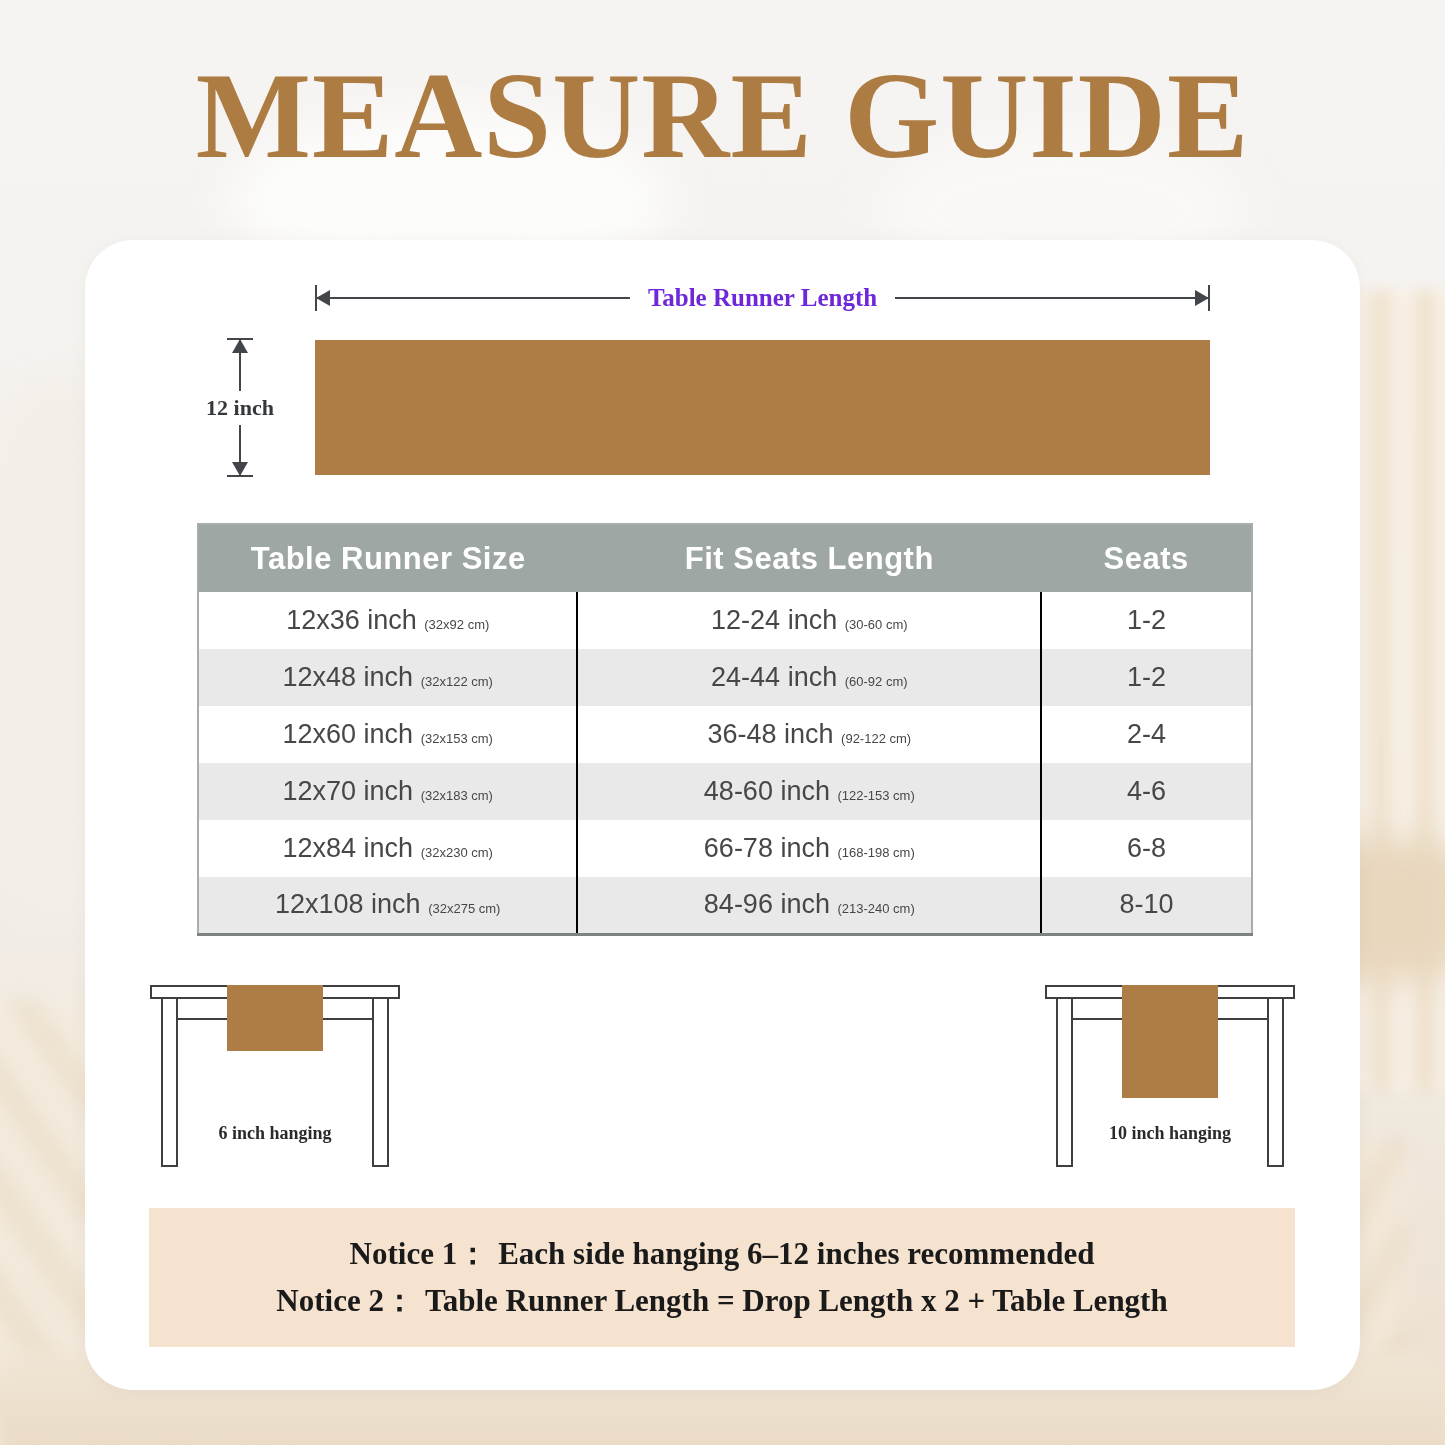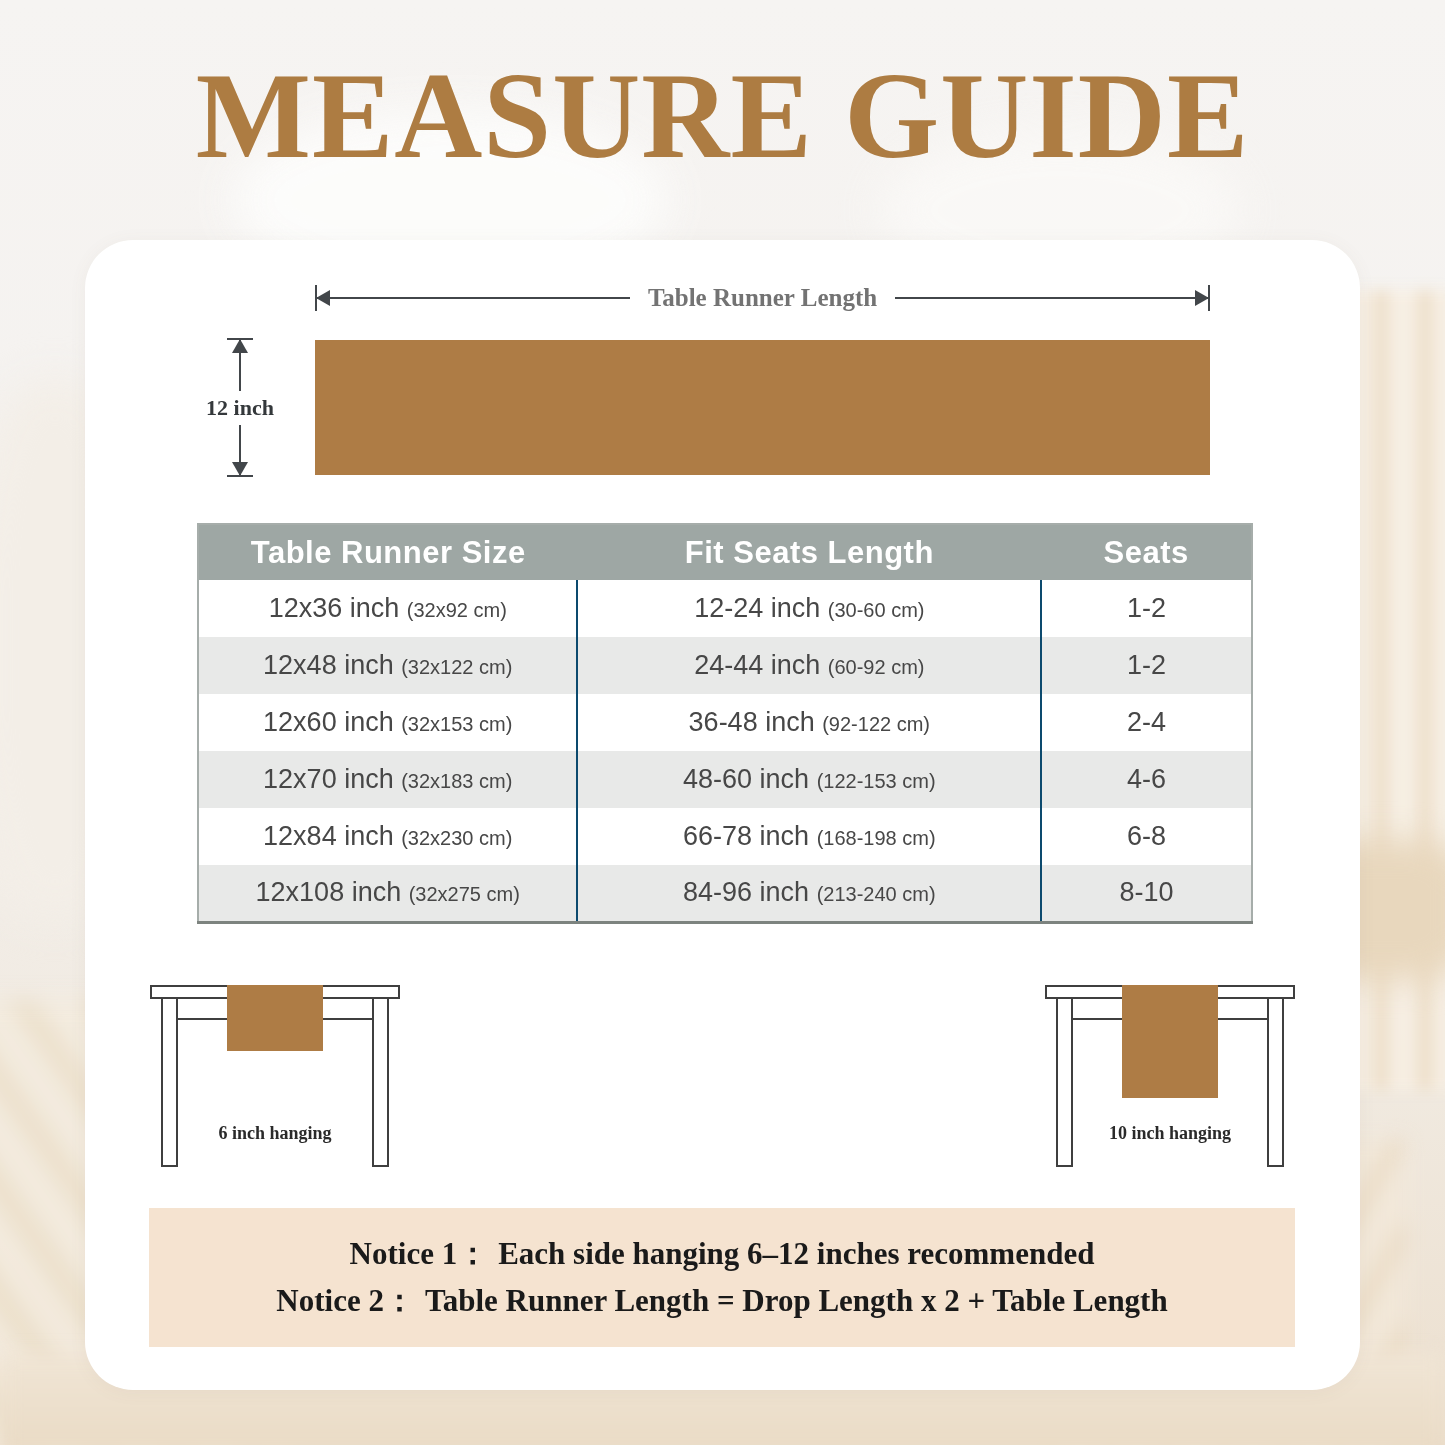--- a/index.html
+++ b/index.html
@@ -45,45 +45,45 @@
 
   
   .dim-h{position:absolute;left:230px;top:44px;width:895px;height:28px;display:flex;align-items:center;}
   .tickv{width:2px;height:26px;background:var(--line);flex:none;}
   .hseg{flex:1;height:2px;background:var(--line);position:relative;}
   .hseg.left::before{content:"";position:absolute;left:-1px;top:50%;transform:translateY(-50%);
     width:0;height:0;border:8px solid transparent;border-left:0;border-right:14px solid var(--line);}
   .hseg.right::after{content:"";position:absolute;right:-1px;top:50%;transform:translateY(-50%);
     width:0;height:0;border:8px solid transparent;border-right:0;border-left:14px solid var(--line);}
   .dim-label{flex:none;padding:0 18px;font-family:"Liberation Serif",serif;font-weight:bold;
-    font-size:25px;color:#737373;white-space:nowrap;}
+    font-size:25px;color:#6d28d9;white-space:nowrap;}
 
   .dim-v{position:absolute;left:113px;top:98px;width:84px;height:139px;display:flex;flex-direction:column;align-items:center;}
   .tickh{width:26px;height:2px;background:var(--line);flex:none;}
   .vseg{flex:1;width:2px;background:var(--line);position:relative;}
   .vseg.up::before{content:"";position:absolute;top:-1px;left:50%;transform:translateX(-50%);
     width:0;height:0;border:8px solid transparent;border-top:0;border-bottom:14px solid var(--line);}
   .vseg.down::after{content:"";position:absolute;bottom:-1px;left:50%;transform:translateX(-50%);
     width:0;height:0;border:8px solid transparent;border-bottom:0;border-top:14px solid var(--line);}
   .dim-label-v{flex:none;padding:4px 0;font-family:"Liberation Serif",serif;font-weight:bold;
     font-size:22px;color:#34383b;white-space:nowrap;}
 
   .runner-swatch{position:absolute;left:230px;top:100px;width:895px;height:135px;background:var(--runner);}
 
   
   .size-table{position:absolute;left:112px;top:283px;width:1056px;border-collapse:collapse;
     border:2px solid #a6adaa;border-bottom:3px solid #7d837f;table-layout:fixed;}
   .size-table th{background:var(--header-gray);color:#fff;font-weight:bold;font-size:31px;
-    height:56px;text-align:center;letter-spacing:.5px;margin-top:24px;}
+    height:68px;text-align:center;letter-spacing:.5px;margin-top:24px;}
   .size-table td{height:57px;text-align:center;color:var(--cell-text);font-size:27px;vertical-align:middle;}
   .size-table tbody tr:nth-child(even){background:var(--row-alt);}
   .size-table tbody tr:nth-child(odd){background:#fff;}
-  .size-table td + td{border-left:2px solid #0c4a6e;}
+  .size-table td + td{border-left:2px solid #000000;}
   .col-size{width:36%;} .col-fit{width:44%;} .col-seats{width:20%;}
-  .cm{font-size:20px;}
+  .cm{font-size:13px;}
 
   
   .illus-row{position:absolute;left:65px;top:745px;width:1145px;height:196px;display:flex;justify-content:space-between;}
   .illus{position:relative;width:250px;height:196px;}
   .ttop{position:absolute;left:0;right:0;top:0;height:14px;background:#fff;border:2px solid #3f3f3f;}
   .leg{position:absolute;top:14px;width:17px;height:168px;background:#fff;border:2px solid #3f3f3f;border-top:none;}
   .leg.l{left:11px;} .leg.r{right:11px;}
   .apron{position:absolute;left:28px;right:28px;top:33px;height:2px;background:#3f3f3f;}
   .irunner{position:absolute;top:0;left:50%;transform:translateX(-50%);width:96px;background:var(--runner);}
   .h6{height:66px;} .h8{height:92px;} .h10{height:113px;} .h12{height:130px;}

